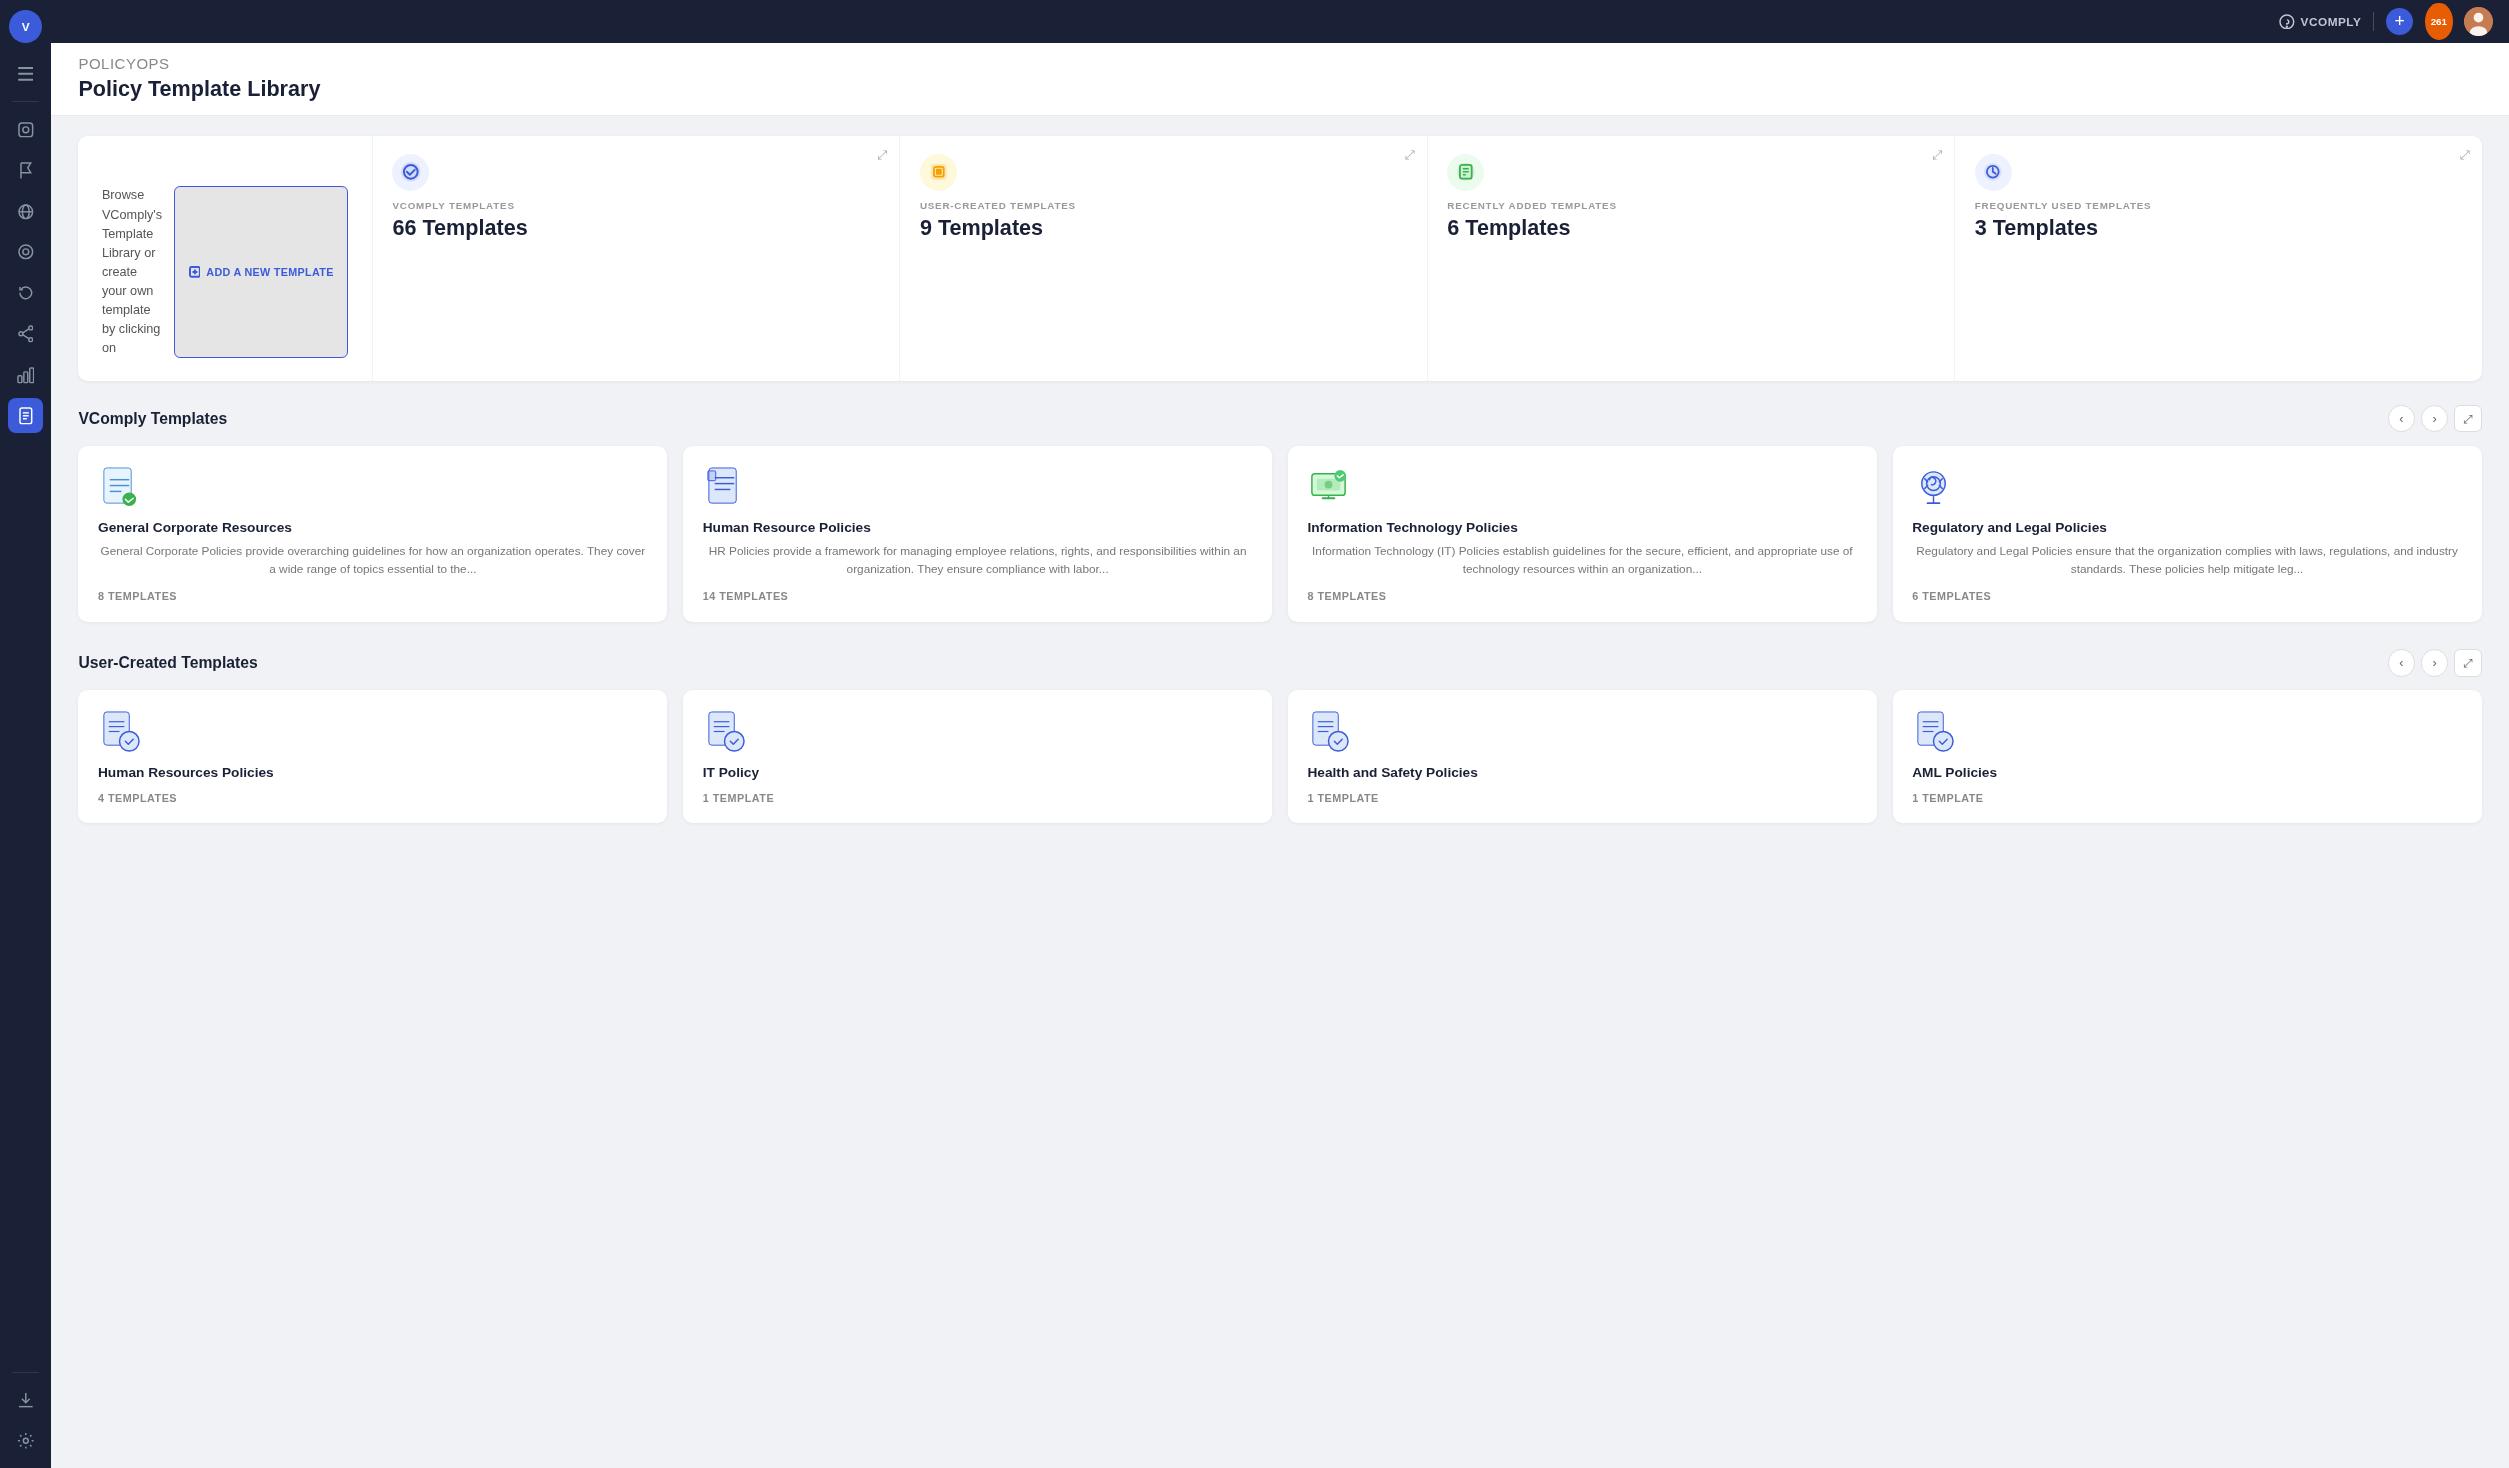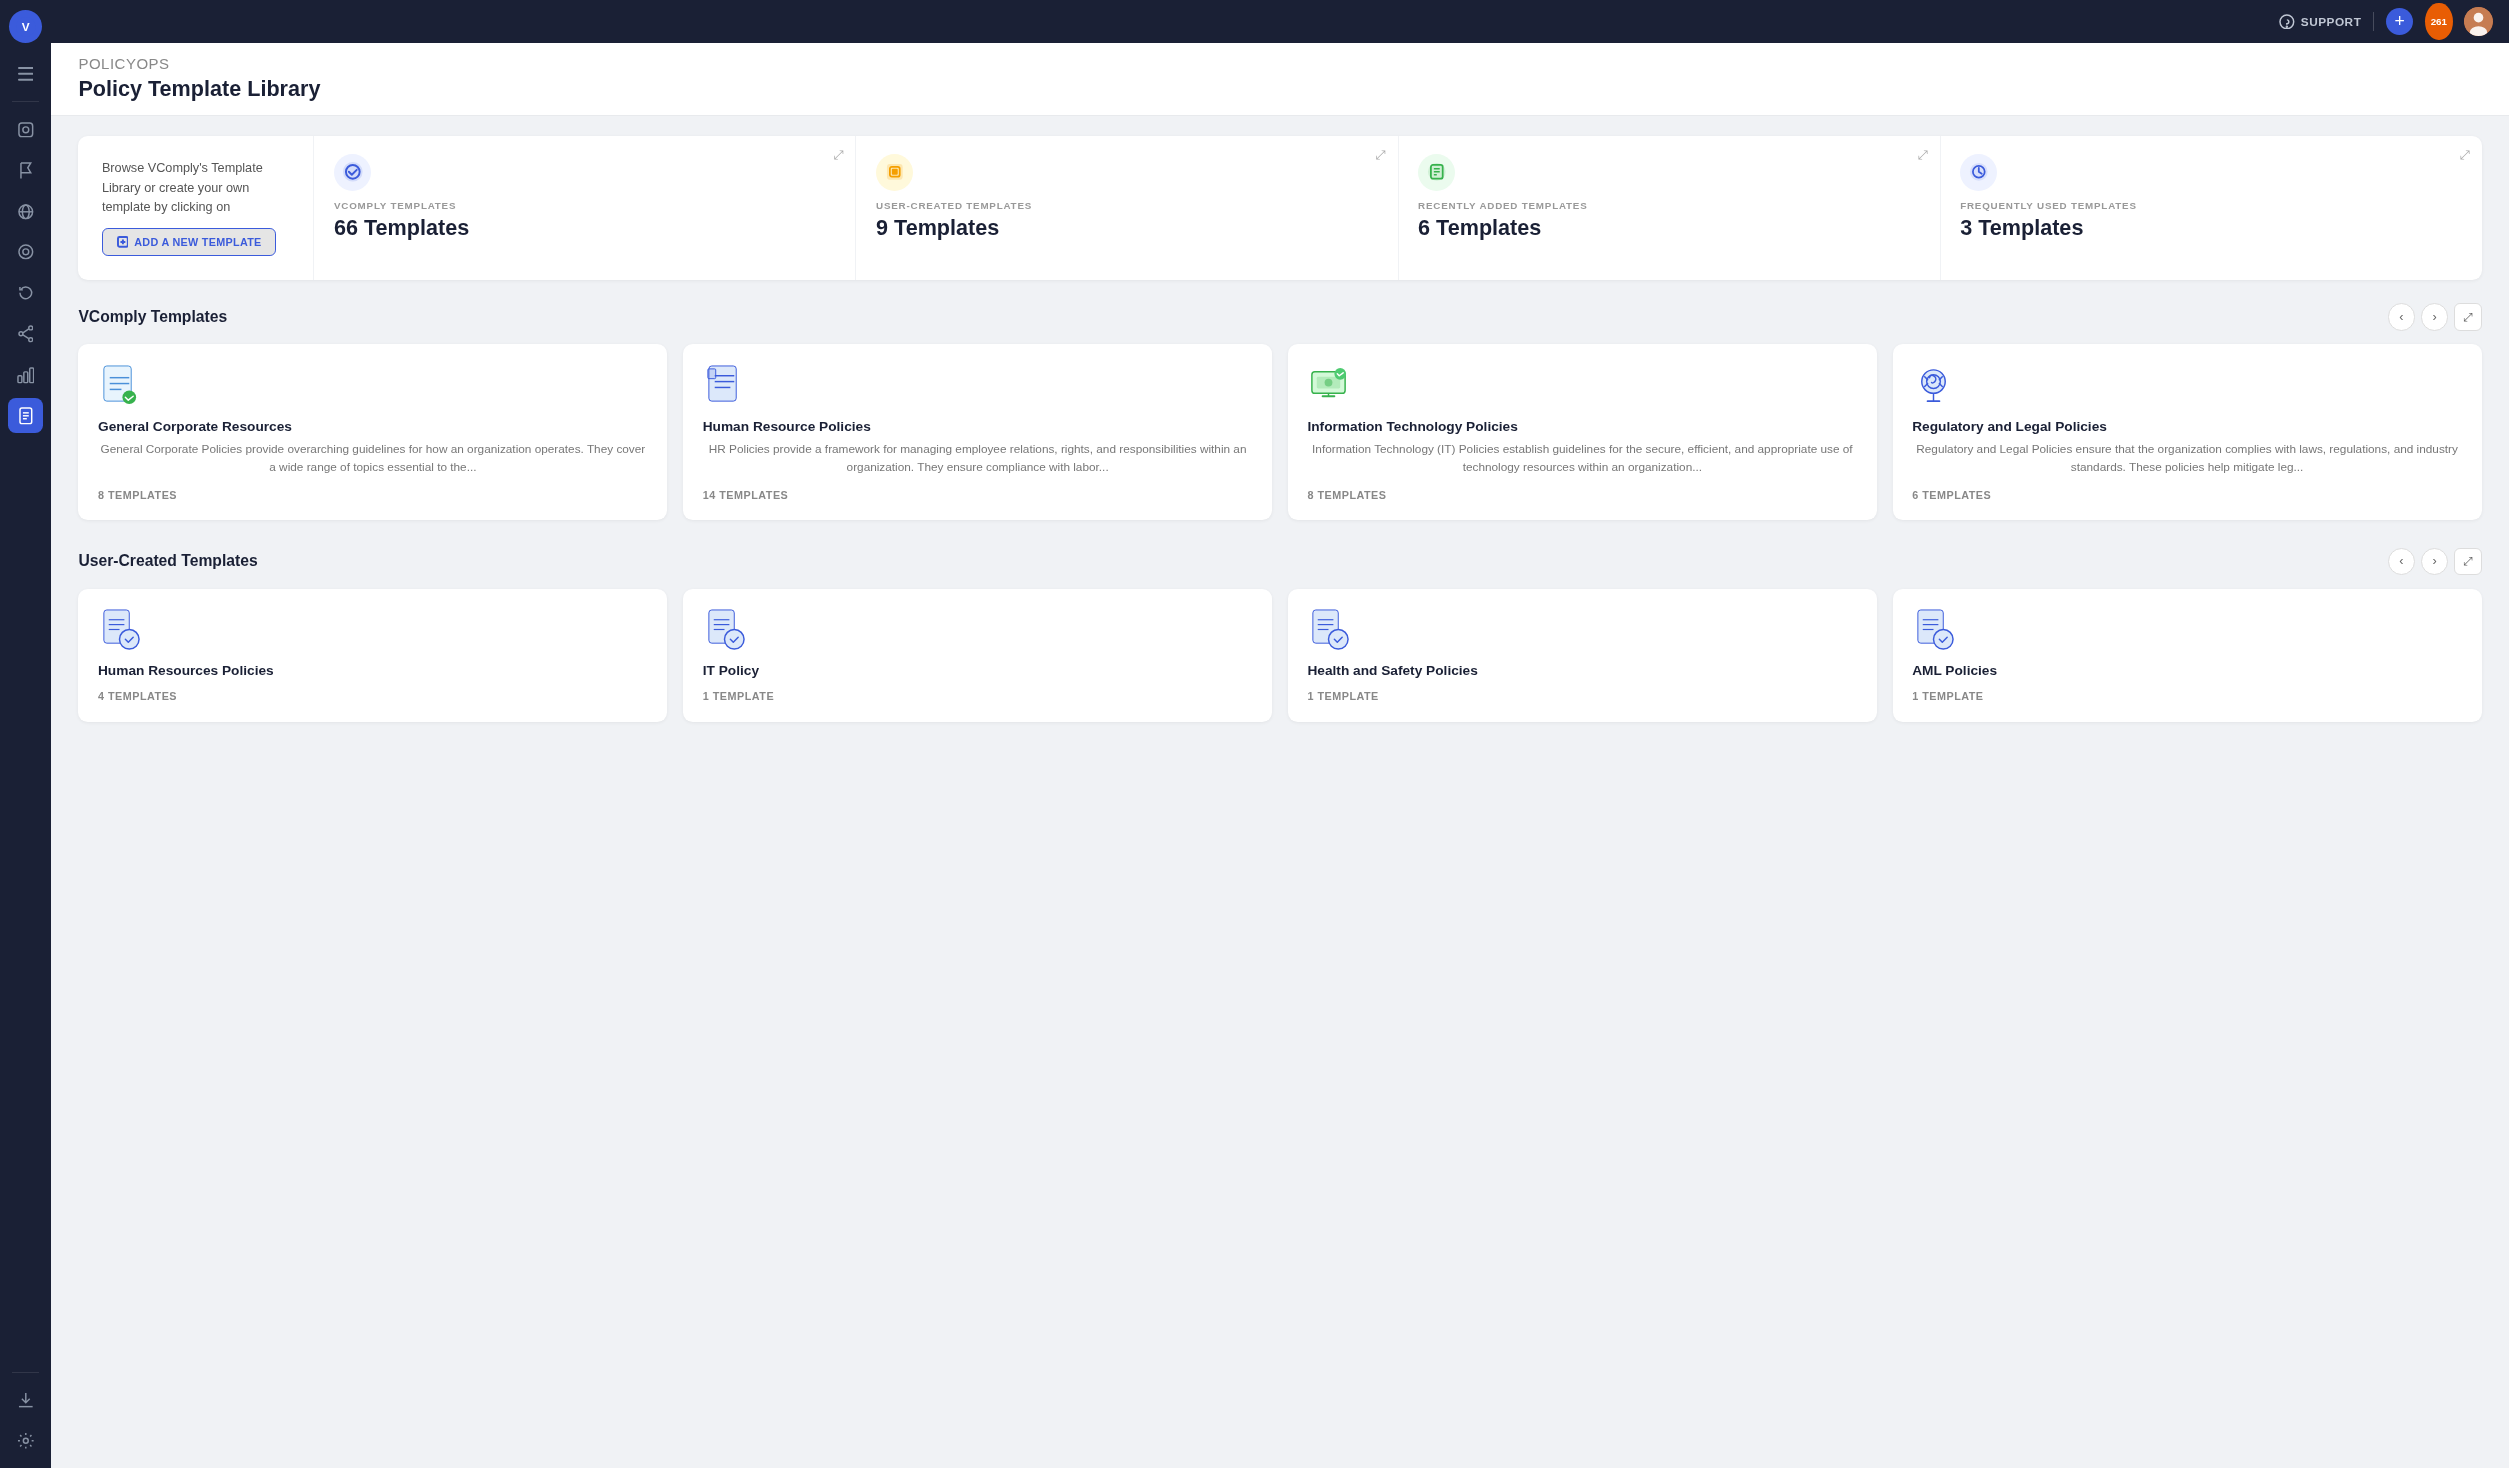--- a/index.html
+++ b/index.html
@@ -123,23 +123,24 @@
       align-items: stretch;
       padding: 0;
       margin-bottom: 23.5px;
       box-shadow: 0 1px 3.9px rgba(0,0,0,0.06);
       overflow: hidden;
     }
     .stats-intro {
       flex: 0 0 235px;
       padding: 23.5px 23.5px;
       display: flex;
-      flex-direction: column;
+      flex-direction: row;
       justify-content: center;
       gap: 11.8px;
+      margin-top: 27px;
     }
     .stats-intro-text {
       font-size: 12.7px;
       color: #555;
       line-height: 1.5;
     }
     .add-template-btn {
       display: inline-flex; align-items: center; gap: 5.9px;
       border: 1.5px solid #3b5bdb;
       border-radius: 5.9px;
@@ -383,21 +384,21 @@
 
 <div class="main-wrapper">
 
   <header class="topnav">
     <div class="topnav-support">
       <svg width="15.7" height="15.7" viewBox="0 0 16 16" fill="none" stroke="#c0c7d4" stroke-width="1.5">
         <circle cx="8" cy="8" r="7"></circle>
         <path d="M8 11v-1a2 2 0 0 0 0-4"></path>
         <circle cx="8" cy="13" r="0.5" fill="#c0c7d4"></circle>
       </svg>
-      <span>SUPPORT</span>
+      <span>VCOMPLY</span>
     </div>
     <div class="topnav-divider"></div>
     <div class="topnav-add">+</div>
     <div class="topnav-notif">261</div>
     <div class="topnav-avatar">
       <svg width="29" height="29" viewBox="0 0 30 30">
         <circle cx="15" cy="15" r="15" fill="#c67c52"></circle>
         <circle cx="15" cy="11" r="5" fill="#fff" opacity="0.9"></circle>
         <ellipse cx="15" cy="26" rx="9" ry="6" fill="#fff" opacity="0.9"></ellipse>
       </svg>

